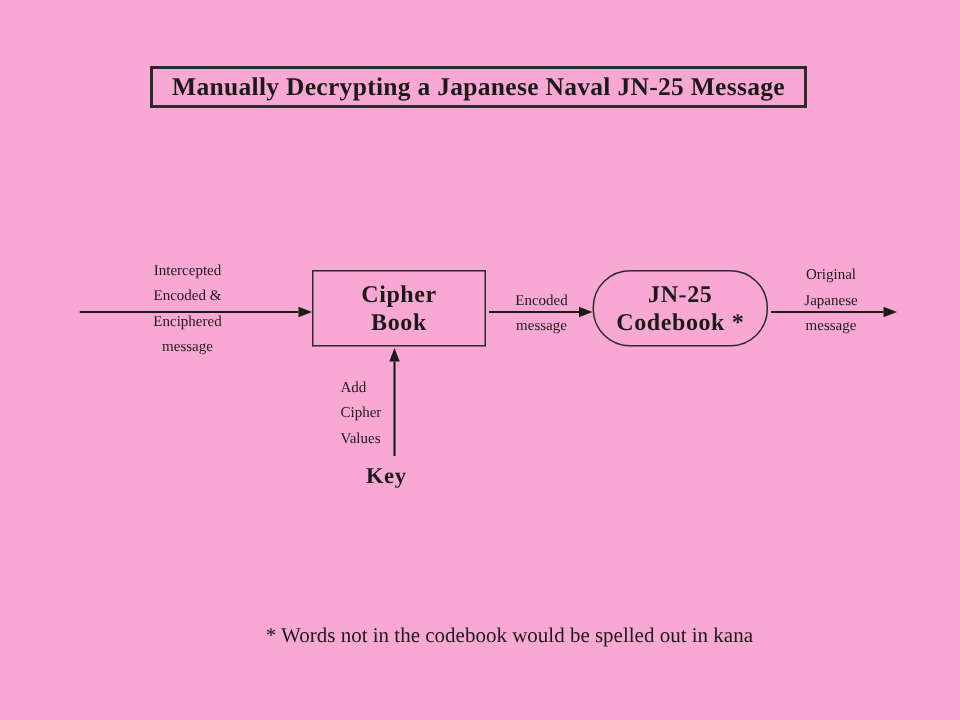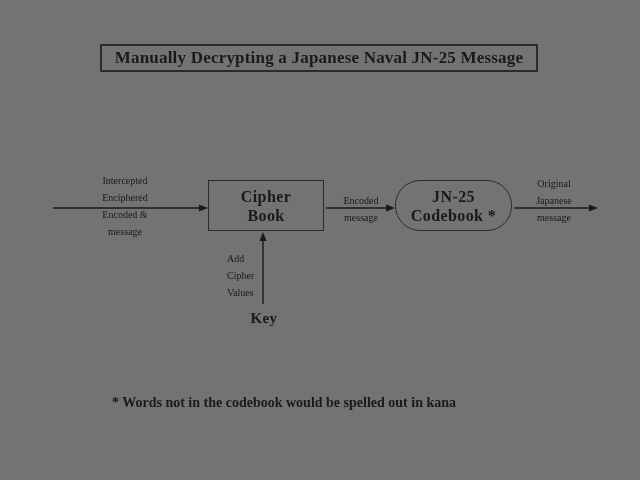--- a/index.html
+++ b/index.html
@@ -1,20 +1,20 @@
 <!DOCTYPE html>
 <html><head>
 <meta charset="utf-8">
 <style>
   html, body { margin: 0; padding: 0; background: #ffffff; }
   .stage {
     position: relative;
     width: 640px;
     height: 480px;
-    background: #737373;
+    background: #f9a8d4;
     font-family: "Liberation Serif", "DejaVu Serif", serif;
     color: #1a1a1a;
     overflow: hidden;
   }
   .title-box {
     position: absolute;
     left: 100px; top: 44px;
     width: 434px; height: 24px;
     border: 2px solid #2b2b2b;
     display: flex; align-items: center; justify-content: center;
@@ -43,55 +43,54 @@
     text-align: center;
     white-space: nowrap;
   }
   #input-label    { left: 75px;  top: 172px; width: 100px; }
   #encoded-label  { left: 329px; top: 192px; width: 64px; }
   #output-label   { left: 508px; top: 175px; width: 92px; }
   #key-annotation { left: 215px; top: 250px; width: 60px; text-align: left; margin-left: 12px; }
   #key-label {
     position: absolute;
     left: 244px; top: 310px; width: 40px;
-    text-align: center;
+    text-align: left;
     font-weight: bold;
     font-size: 15px;
     letter-spacing: 0.4px;
     font-family: Liberation Serif, serif;
   }
   .footnote {
     position: absolute;
-    left: 112px; top: 393px; width: 390px;
+    left: 112px; top: 415px; width: 390px;
     font-size: 14px;
     line-height: 20px;
-    text-align: left;
-    font-weight: bold;
+    text-align: right;
   }
   .arrow { position: absolute; display: block; }
   #input-arrow   { left: 53px;  top: 202px; }
   #encoded-arrow { left: 326px; top: 202px; }
   #output-arrow  { left: 514px; top: 202px; }
   #key-arrow     { left: 257px; top: 232px; }
   .arrow line    { stroke: #1a1a1a; stroke-width: 1.4; }
   .arrow polygon { fill: #1a1a1a; }
 </style>
 </head>
 <body>
 
 <div class="stage">
 
   <div class="title-box">
     <span>Manually Decrypting a Japanese Naval JN-25 Message</span>
   </div>
 
   <div class="label" id="input-label">
     <div>Intercepted</div>
+    <div>Encoded &amp;</div>
     <div>Enciphered</div>
-    <div>Encoded &amp;</div>
     <div>message</div>
   </div>
 
   <svg class="arrow" id="input-arrow" width="155" height="12" viewBox="0 0 155 12">
     <line x1="0" y1="6" x2="146" y2="6"></line>
     <polygon points="155,6 146,2.5 146,9.5"></polygon>
   </svg>
 
   <div class="flow-box" id="cipher-box">
     <div>Cipher</div>

